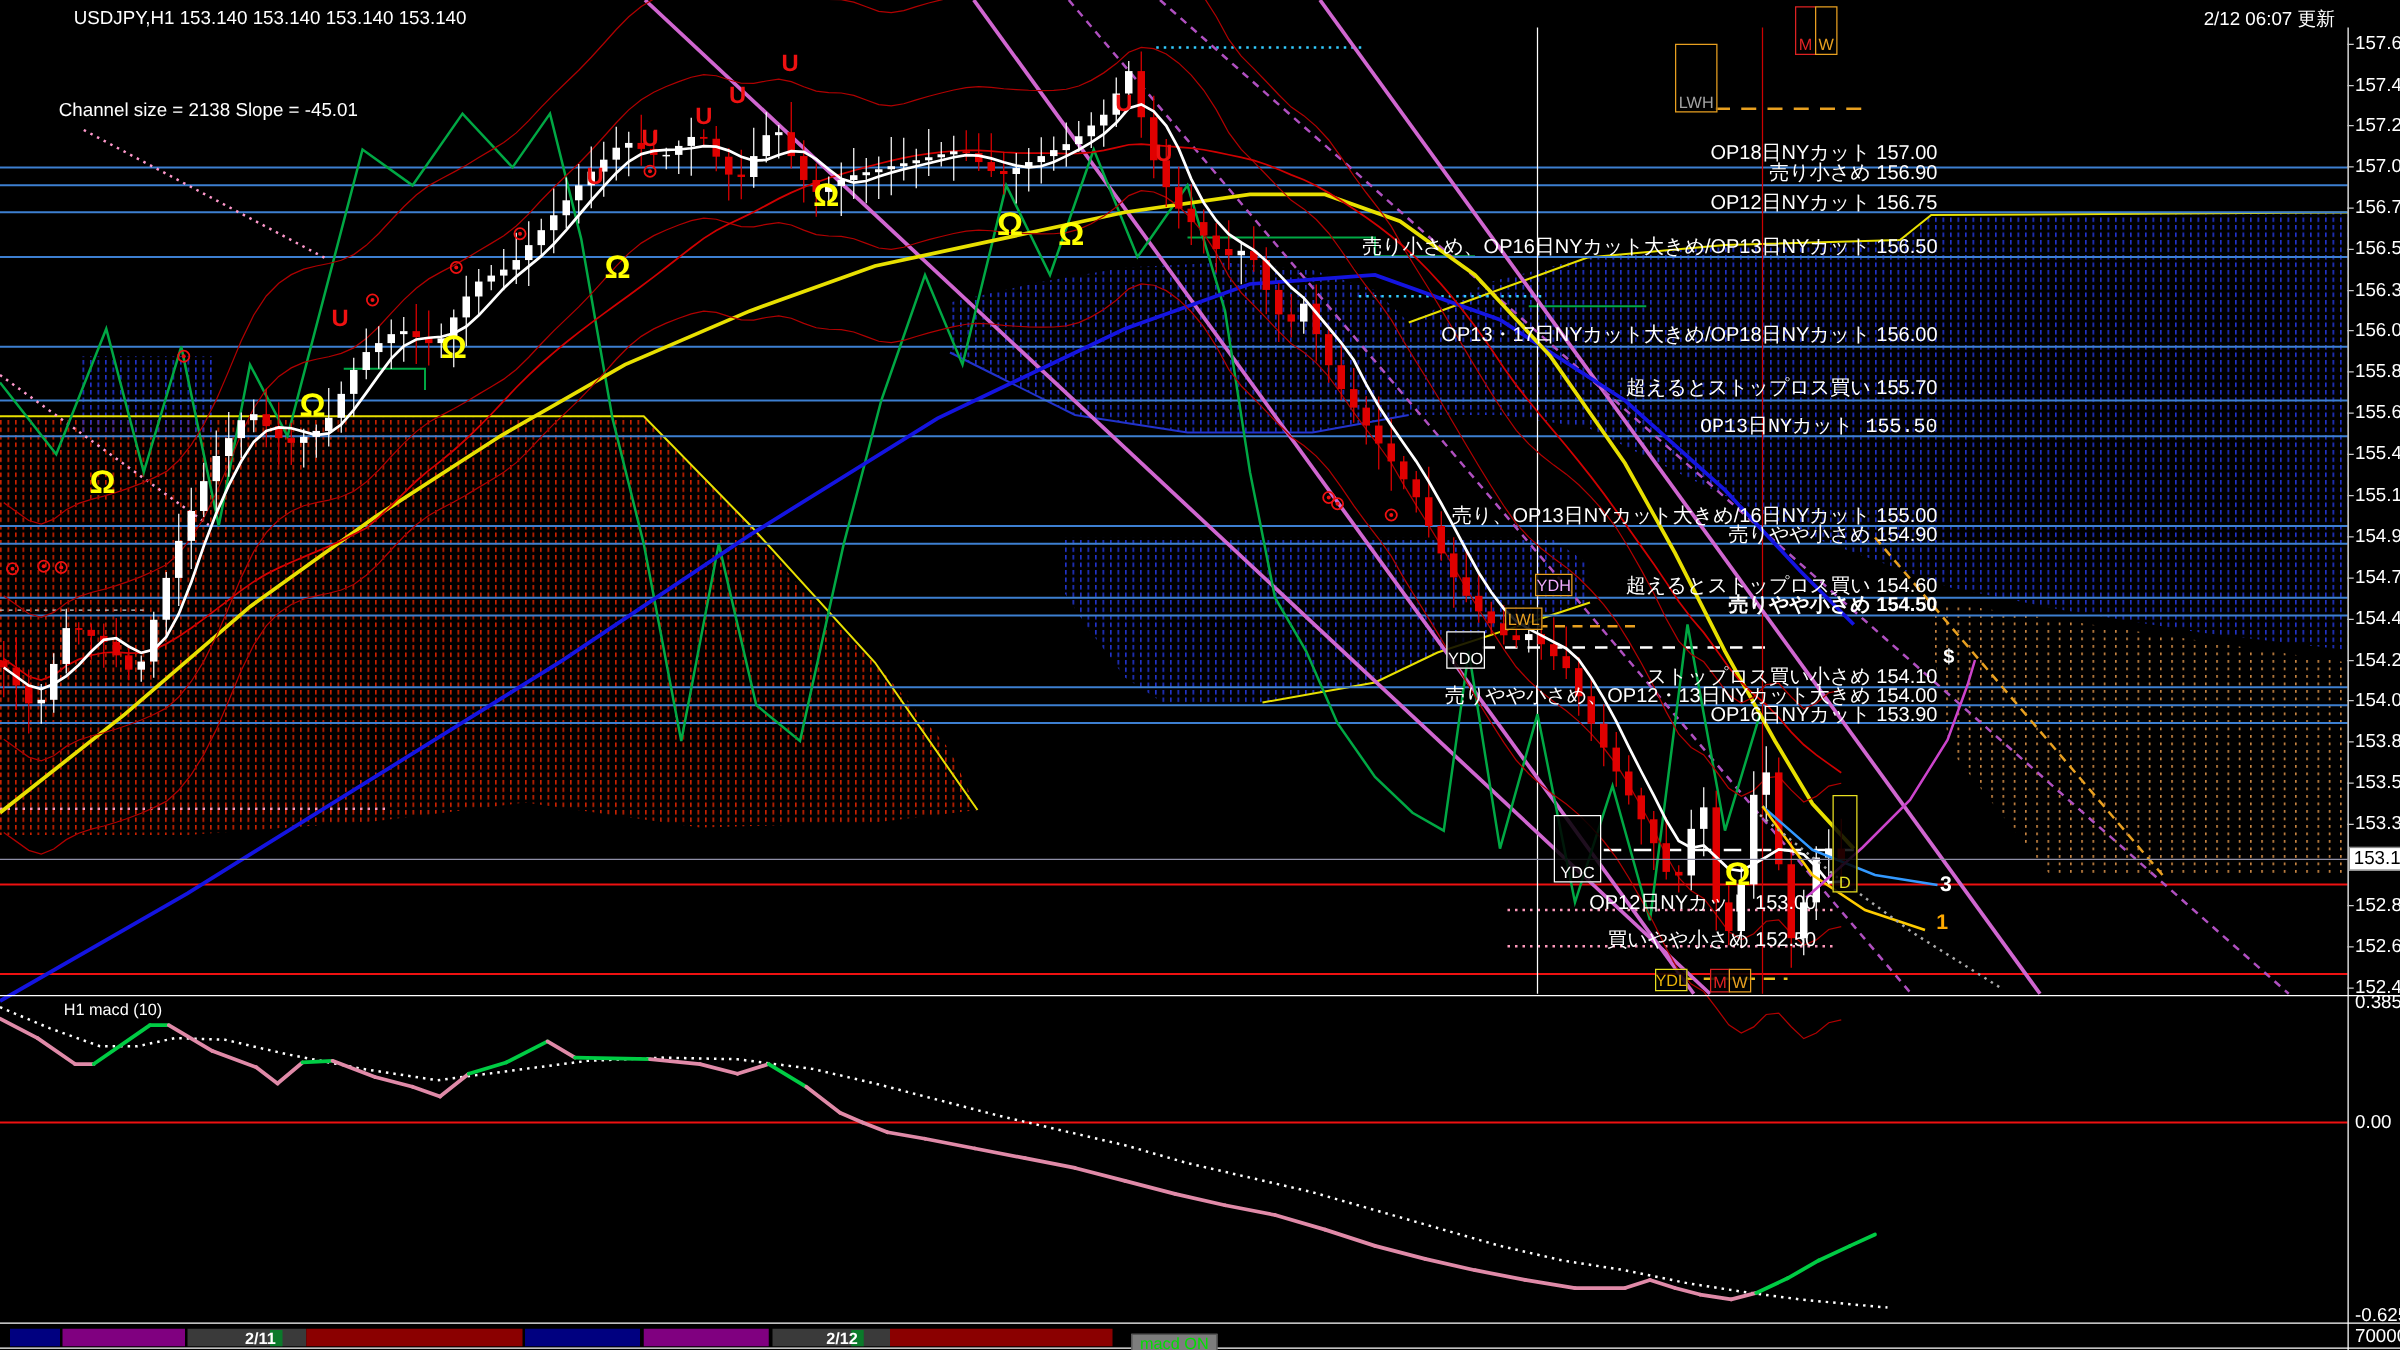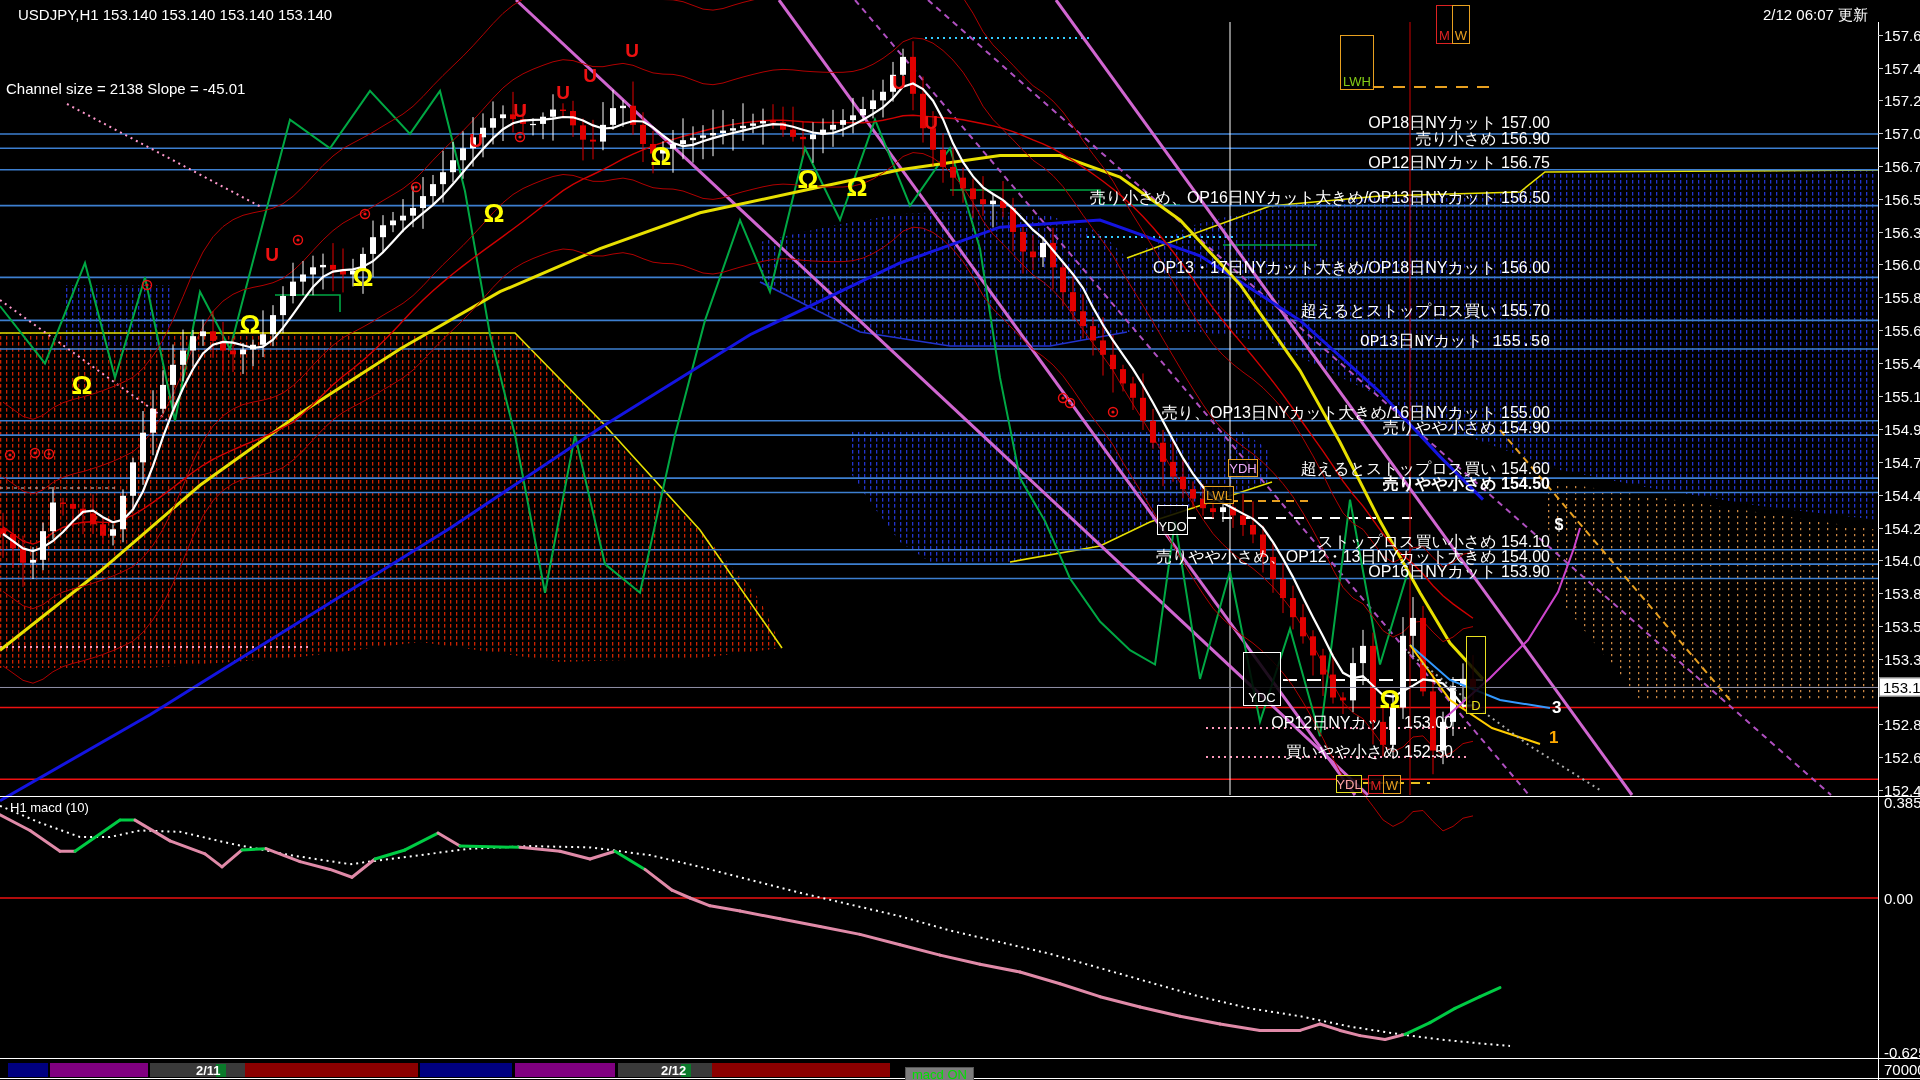--- a/index.html
+++ b/index.html
@@ -1,19 +1,19 @@
 <!DOCTYPE html>
 <html><head>
 <meta charset="utf-8">
 <style>
   html,body{margin:0;padding:0;background:#000;width:1920px;height:1080px;overflow:hidden;
     font-family:"Liberation Sans","DejaVu Sans",sans-serif;}
   #stage{position:relative;width:1920px;height:1080px;background:#000;}
   svg#chart{position:absolute;left:0;top:0;}
-  .hud{position:absolute;color:#fff;white-space:nowrap;}
+  .hud{position:absolute;color:#fff;white-space:nowrap;margin-left:41px;}
   .hdr{font-size:15px;top:6px;}
   .channel{font-size:15px;top:80px;left:6px;}
   .watermark{font-size:60px;color:#fff;top:76px;left:62px;letter-spacing:2px;font-weight:400;}
   .anno{position:absolute;color:#fff;font-size:16px;white-space:nowrap;transform:translateY(-50%);}
   .tick{position:absolute;left:1884px;color:#fff;font-size:15px;transform:translateY(-50%);}
   .tickmark{position:absolute;left:1878px;width:5px;height:1px;background:#ccc;}
   .pricebox{position:absolute;left:1879px;background:#fff;color:#000;font-size:15px;
     padding:0 3px;transform:translateY(-50%);border:1px solid #888;}
   .lblbox{position:absolute;font-size:13px;display:flex;align-items:flex-end;justify-content:center;
     background:rgba(0,0,0,.85);line-height:15px;}
@@ -566,28 +566,28 @@
       <div class="tickmark" style="top: 757.019px;"></div>
       <div class="tick" style="top: 790.001px;">152.425</div>
       <div class="tickmark" style="top: 790.001px;"></div>
       <div class="pricebox" style="top: 687.47px;">153.140</div>
       <div class="tick" style="top: 802px;">0.385</div>
       <div class="tick" style="top: 898px;">0.00</div>
       <div class="tick" style="top: 1052px;">-0.625</div>
       <div class="tick" style="top: 1069px;">70000</div>
     </div>
 <div id="boxes">
-      <div class="lblbox" style="left: 1340px; top: 35px; width: 32px; height: 53px; border: 1px solid rgb(232, 160, 32); color: #84cc16; position: absolute;">LWH</div>
+      <div class="lblbox" style="left: 1340px; top: 35px; width: 32px; height: 53px; border: 1px solid rgb(232, 160, 32); color: #a3a3a3; position: absolute;">LWH</div>
       <div class="lblbox" style="left: 1436px; top: 5px; width: 15px; height: 37px; border: 1px solid rgb(221, 34, 34); color: rgb(221, 34, 34); position: absolute;">M</div>
       <div class="lblbox" style="left: 1452px; top: 5px; width: 16px; height: 37px; border: 1px solid rgb(232, 160, 32); color: rgb(232, 160, 32); position: absolute;">W</div>
       <div class="lblbox" style="left: 1228px; top: 459px; width: 28px; height: 16px; border: 1px solid rgb(232, 160, 32); color: #f0abfc; position: absolute;">YDH</div>
       <div class="lblbox" style="left: 1204px; top: 486px; width: 28px; height: 16px; border: 1px solid rgb(232, 160, 32); color: rgb(232, 160, 32); position: absolute;">LWL</div>
       <div class="lblbox" style="left: 1157px; top: 505px; width: 29px; height: 28px; border: 1px solid rgb(255, 255, 255); color: rgb(255, 255, 255); position: absolute;">YDO</div>
       <div class="lblbox" style="left: 1243px; top: 652px; width: 36px; height: 52px; border: 1px solid rgb(255, 255, 255); color: rgb(255, 255, 255); position: absolute;">YDC</div>
-      <div class="lblbox" style="left: 1324px; top: 775px; width: 24px; height: 16px; border: 1px solid rgb(232, 224, 32); color: #fca5a5; position: absolute; margin-left: 12px;">YDL</div>
+      <div class="lblbox" style="left: 1324px; top: 775px; width: 24px; height: 16px; border: 1px solid rgb(232, 224, 32); color: #eab308; position: absolute;">YDL</div>
       <div class="lblbox" style="left: 1368px; top: 775px; width: 14px; height: 17px; border: 1px solid rgb(221, 34, 34); color: rgb(221, 34, 34); position: absolute;">M</div>
       <div class="lblbox" style="left: 1383px; top: 775px; width: 16px; height: 17px; border: 1px solid rgb(232, 160, 32); color: rgb(232, 160, 32); position: absolute;">W</div>
       <div class="lblbox" style="left: 1466px; top: 636px; width: 18px; height: 76px; border: 1px solid rgb(232, 224, 32); color: rgb(232, 224, 32); position: absolute;">D</div>
       <div class="num3" style="left: 1552px; top: 698px; color: rgb(255, 255, 255); position: absolute;">3</div>
       <div class="num1" style="left: 1549px; top: 728px; color: rgb(255, 170, 0); position: absolute;">1</div>
     </div>
 <div id="timeline">
       <div style="position: absolute; left: 8px; top: 1063px; width: 40px; height: 14px; background: rgb(0, 0, 128);"></div>
       <div style="position: absolute; left: 50px; top: 1063px; width: 98px; height: 14px; background: rgb(128, 0, 128);"></div>
       <div style="position: absolute; left: 150px; top: 1063px; width: 95px; height: 14px; background: rgb(58, 58, 58);"></div>

